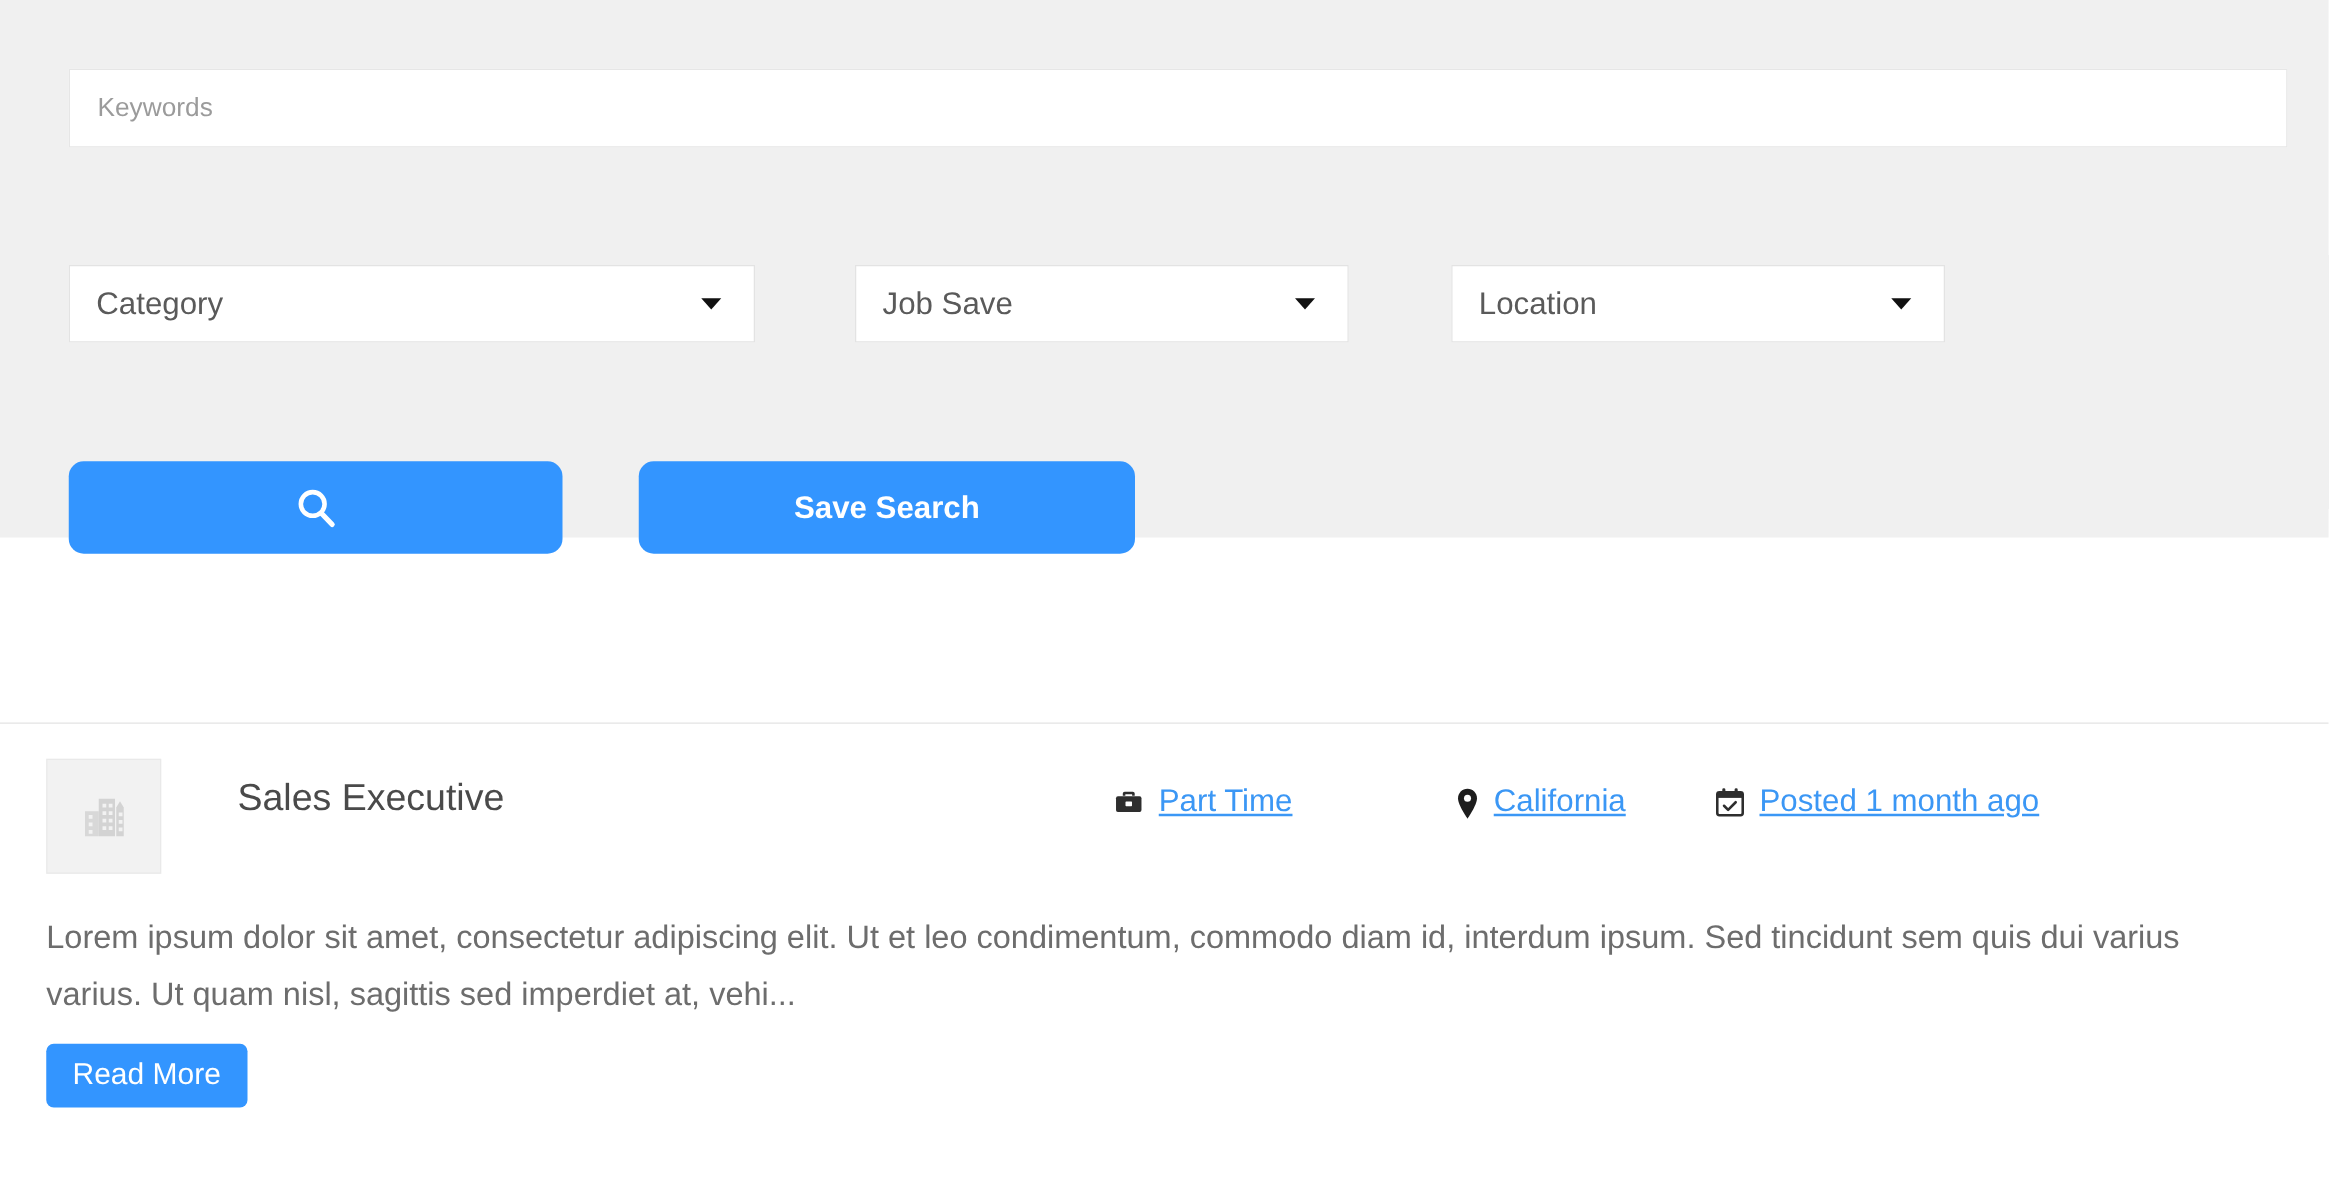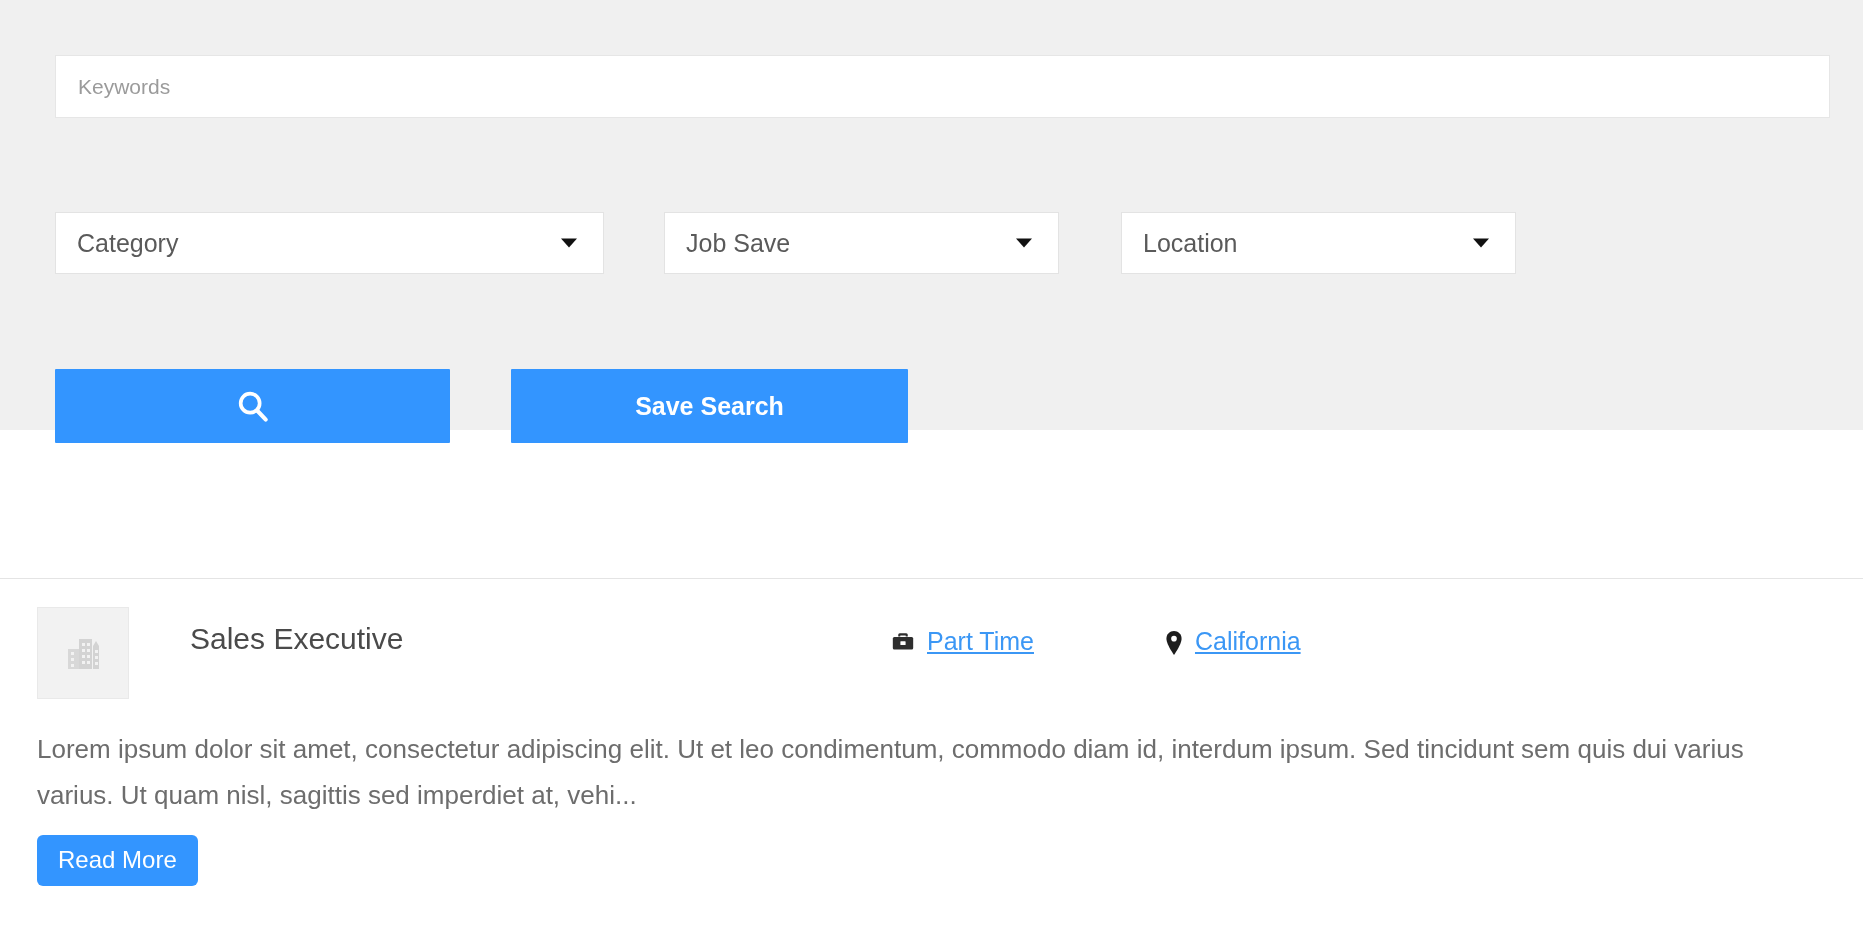--- a/index.html
+++ b/index.html
@@ -32,20 +32,21 @@
     padding: 0 22px;
     outline: none;
   }
   .keywords-input::placeholder { color: #9b9b9b; opacity: 1; }
 
   .filters-row {
     position: absolute;
     left: 55px; top: 212px;
     display: flex;
     align-items: flex-start;
+    gap: 20px;
   }
   .select-wrap {
     position: relative;
     height: 62px;
     background: #ffffff;
     border: 1px solid #e3e3e3;
     display: flex;
     align-items: center;
   }
   .select-wrap.category { width: 549px; margin-right: 60px; }
@@ -78,21 +79,21 @@
     border: none;
     height: 74px;
     color: #ffffff;
     font-family: "Liberation Sans", sans-serif;
     font-size: 25px;
     font-weight: bold;
     cursor: pointer;
     display: flex;
     align-items: center;
     justify-content: center;
-    border-radius: 1px;
+    border-radius: 12px;
   }
   .btn-search { width: 395px; margin-right: 61px; }
   .btn-save   { width: 397px; }
   .search-glyph { display:block; width: 34px; height: 34px; }
 
   
   .divider {
     position: absolute;
     left: 0; top: 578px;
     width: 1863px; height: 1px;
@@ -262,20 +263,32 @@
         <div class="meta-item meta-location">
           <span class="mi-icon">
             <svg width="20" height="26" viewBox="0 0 16 24">
               <path d="M8 1 C4.1 1 1 4.1 1 8 c0 5.2 7 15 7 15 s7 -9.8 7 -15 c0 -3.9 -3.1 -7 -7 -7 Z" fill="#1d1d1d"></path>
               <circle cx="8" cy="8" r="2.6" fill="#ffffff"></circle>
             </svg>
           </span>
           <span>California</span>
         </div>
 
+        <div class="meta-item meta-posted">
+          <span class="mi-icon">
+            <svg width="26" height="26" viewBox="0 0 24 24">
+              <rect x="2.6" y="4.4" width="18.8" height="17" rx="1.6" fill="none" stroke="#2e2e2e" stroke-width="1.9"></rect>
+              <rect x="2.6" y="4.4" width="18.8" height="4.2" fill="#2e2e2e"></rect>
+              <rect x="6.3" y="1.4" width="2.3" height="5" rx="1.1" fill="#2e2e2e"></rect>
+              <rect x="15.4" y="1.4" width="2.3" height="5" rx="1.1" fill="#2e2e2e"></rect>
+              <path d="M7.6 14.4 l3 3 l5.6 -5.6" fill="none" stroke="#2e2e2e" stroke-width="1.9" stroke-linecap="round" stroke-linejoin="round"></path>
+            </svg>
+          </span>
+          <span>Posted 1 month ago</span>
+        </div>
 
       </div>
     </div>
 
     <div class="job-desc">Lorem ipsum dolor sit amet, consectetur adipiscing elit. Ut et leo condimentum, commodo diam id, interdum ipsum. Sed tincidunt sem quis dui varius varius. Ut quam nisl, sagittis sed imperdiet at, vehi...</div>
 
     <button class="read-more">Read More</button>
 
   </div>
 

